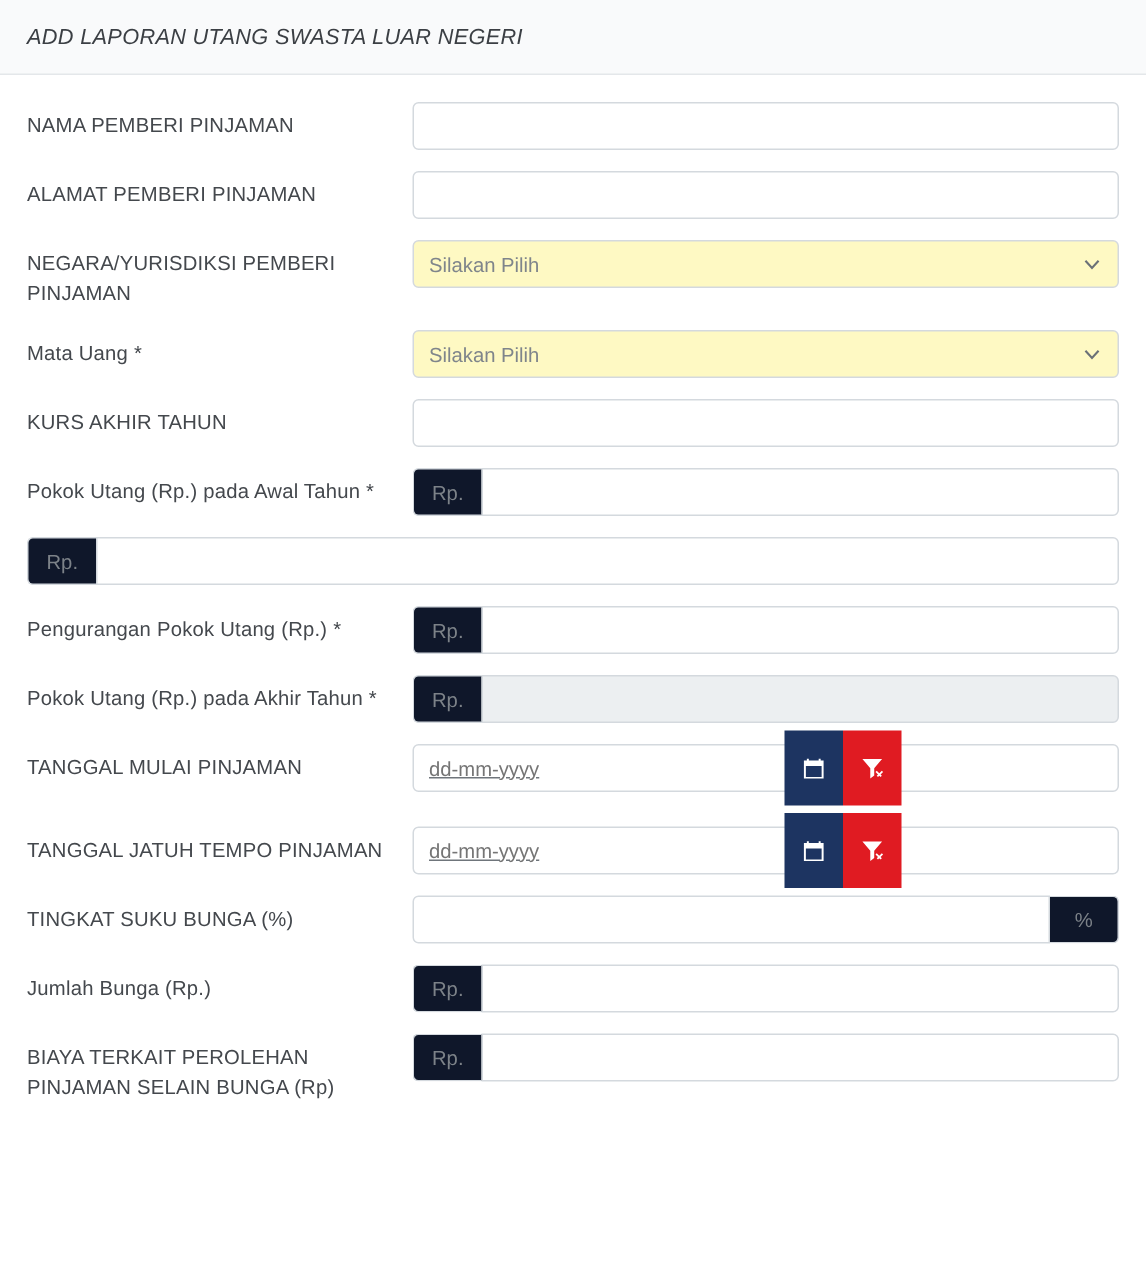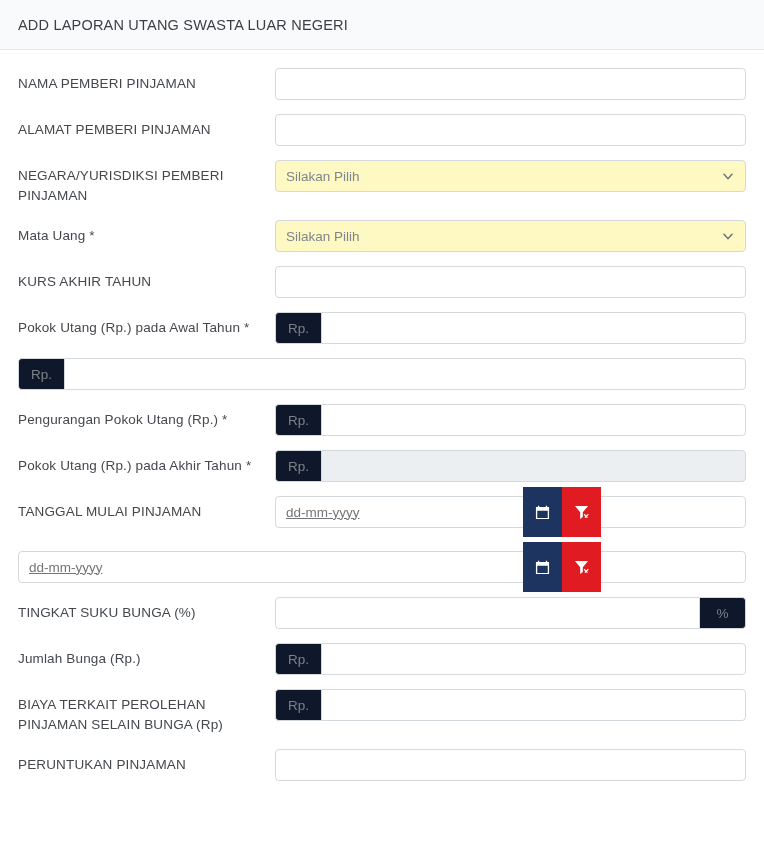--- a/index.html
+++ b/index.html
@@ -22,20 +22,21 @@
     border-bottom: 1px solid #e4e7ea;
     display: flex;
     align-items: center;
     padding: 0 18px;
   }
   .card-title {
     font-size: 14.5px;
     letter-spacing: 0.2px;
     color: #3b3f44;
     font-weight: 400;
+    font-style: italic;
   }
 
   .form-body {
     padding: 18px 18px 10px 18px;
   }
 
   .form-row {
     display: flex;
     align-items: flex-start;
     margin-bottom: 14px;
@@ -289,20 +290,21 @@
                 <path d="M11.2 9.4l3.6 3.6-0.9 0.9-3.6-3.6z"></path>
                 <path d="M14.8 9.4l0.9 0.9-3.6 3.6-0.9-0.9z"></path>
               </svg>
             </button>
           </div>
         </div>
       </div>
     </div>
 
     <div class="form-row date-block">
+      <div class="label">TANGGAL JATUH TEMPO PINJAMAN</div>
       <div class="control">
         <div class="date-wrap">
           <input class="date-input" type="text" value="" placeholder="dd-mm-yyyy" style="">
           <div class="date-btns">
             <button class="btn-icon btn-navy">
               <svg class="icon-sm" viewBox="0 0 16 16" fill="currentColor">
                 <path d="M4.5 0.8v1.4h7V0.8h1.4v1.4H15v12.8H1V2.2h2.1V0.8h1.4zM13.6 6H2.4v7.8h11.2V6z"></path>
               </svg>
             </button>
             <button class="btn-icon btn-red">
@@ -334,21 +336,15 @@
     </div>
 
     <div class="form-row">
       <div class="label">BIAYA TERKAIT PEROLEHAN PINJAMAN SELAIN BUNGA (Rp)</div>
       <div class="control">
         <span class="addon">Rp.</span>
         <input class="inp grp-input" type="text" value="" style="">
       </div>
     </div>
 
-    <div class="form-row">
-      <div class="label">PERUNTUKAN PINJAMAN</div>
-      <div class="control">
-        <input class="inp" type="text" value="" placeholder="" style="">
-      </div>
-    </div>
 
   </div>
 </div>
 
 </body></html>

